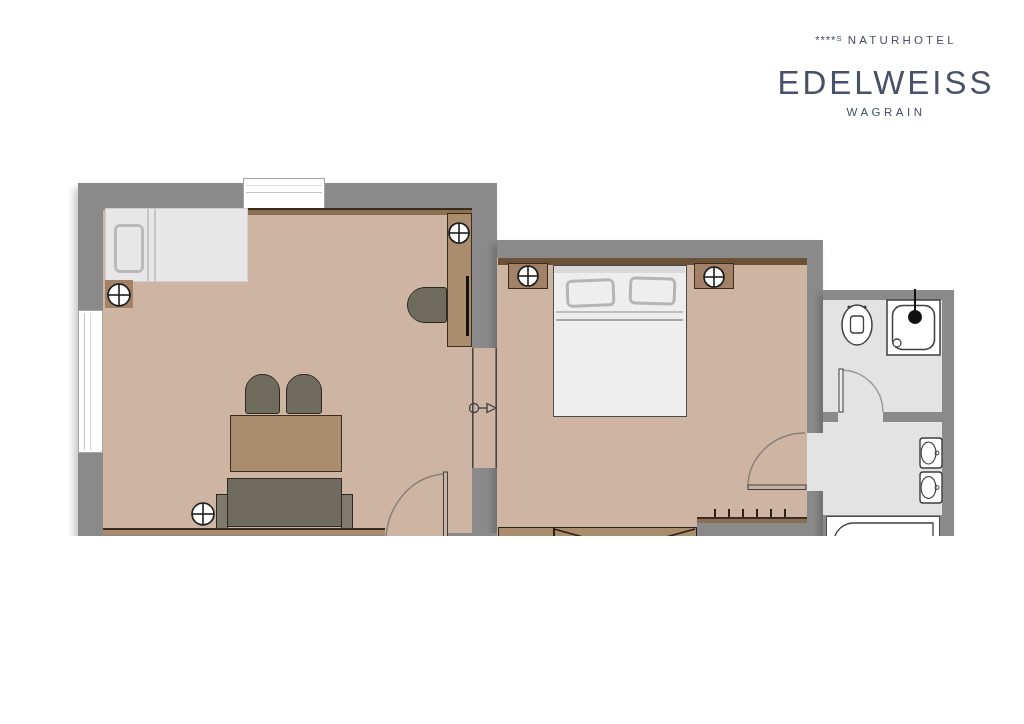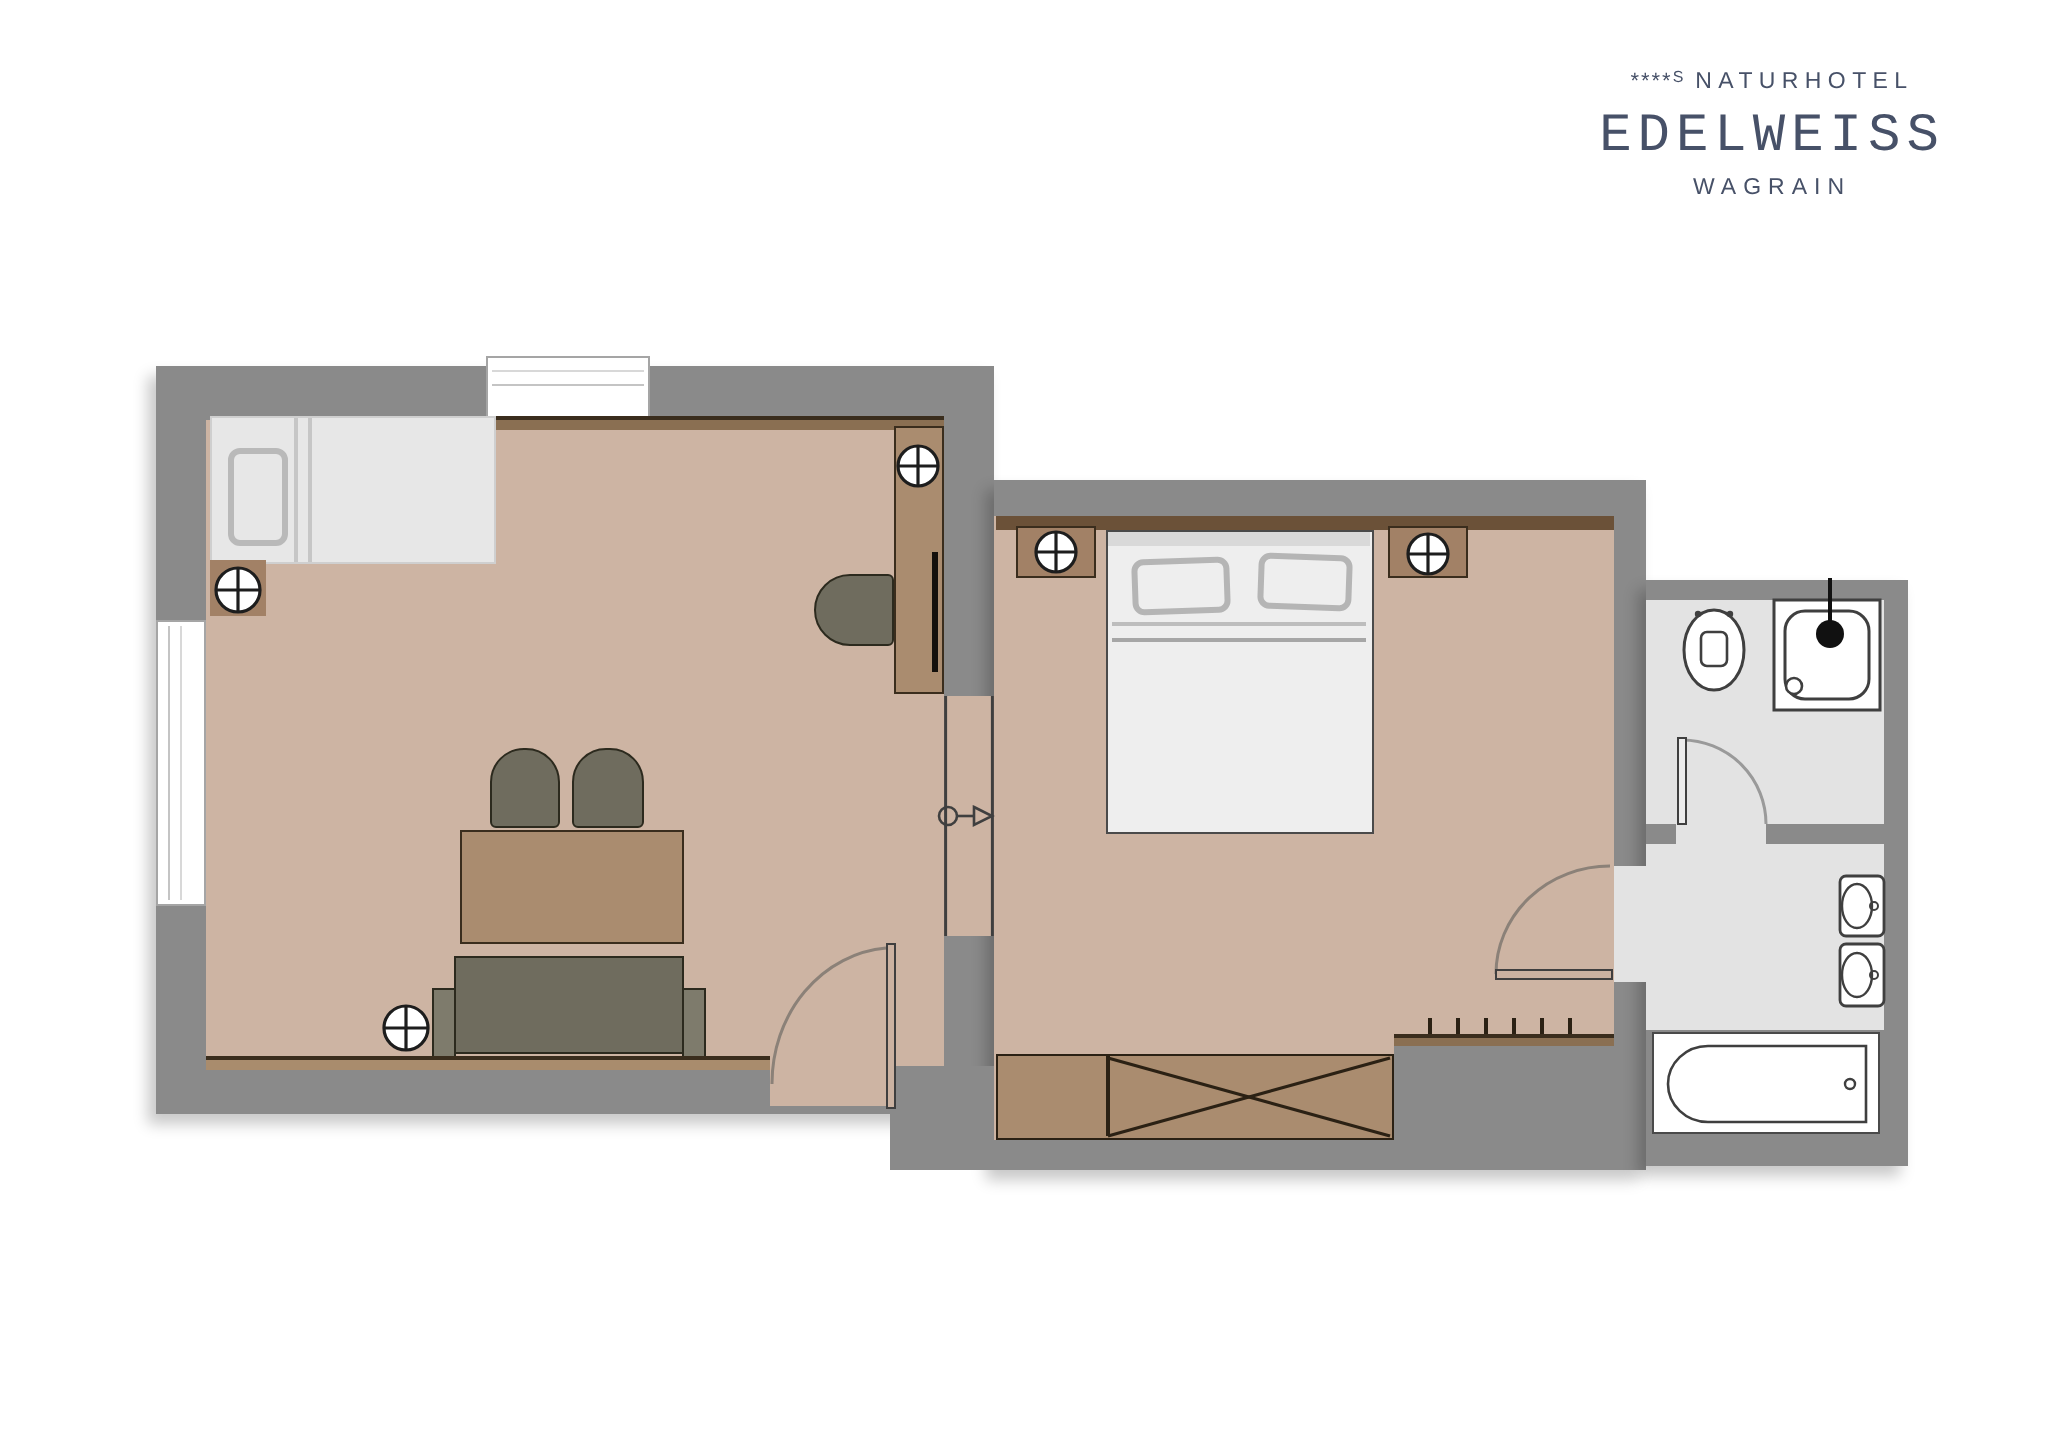--- a/index.html
+++ b/index.html
@@ -1,34 +1,34 @@
 <!DOCTYPE html>
 <html style="--wall: #8a8a8a; --floor_wood: #cdb4a3; --floor_bath: #e3e3e3; --wood: #aa8c6f; --wood_dark: #a28166; --dark_furn: #6f6c5e; --dark_furn_light: #7e7b6c; --trim: #3a2d1d; --bed_light: #e7e7e7; --outline: #3f3f3f; --swing: #8b8178; --shelf: #8a6f52; --logo_color: #475168;"><head>
 <meta charset="utf-8">
 <style>
   html,body{margin:0;padding:0;background:#fff;}
-  .canvas{position:relative;width:1024px;height:724px;background:#fff;overflow:hidden;
+  .canvas{position:relative;width:1024px;height:536px;background:#fff;overflow:hidden;
           font-family:"Liberation Sans",sans-serif;}
   .abs{position:absolute;}
   .wall{background:var(--wall);}
   .tan{background:var(--floor_wood);}
   .bath{background:var(--floor_bath);}
   .shadowed{box-shadow:-4px 5px 7px rgba(0,0,0,0.22);}
   .window{background:#fff;border:1px solid #a5a5a5;box-sizing:border-box;}
   .wood{background:var(--wood);border:1px solid var(--trim);box-sizing:border-box;}
   .darkfurn{background:var(--dark_furn);border:1.5px solid #2c2a1e;box-sizing:border-box;}
   svg{position:absolute;left:0;top:0;pointer-events:none;}
 
   
   .logo{position:absolute;left:772px;top:34px;width:228px;text-align:center;color:var(--logo_color);}
   .logo-top{font-size:11.5px;letter-spacing:3.2px;white-space:nowrap;}
   .logo-top .stars{letter-spacing:1px;font-size:11px;}
   .logo-top .sup{font-size:8px;vertical-align:3px;letter-spacing:1px;margin-right:5px;}
-  .logo-name{font-family:Liberation Mono, monospace;font-size:27px;letter-spacing:3px;
-             margin-top:7px;font-weight:400;white-space:nowrap;}
+  .logo-name{font-family:Liberation Sans, sans-serif;font-size:33px;letter-spacing:3px;
+             margin-top:18px;font-weight:400;white-space:nowrap;}
   .logo-city{font-size:11.5px;letter-spacing:3.5px;margin-top:4px;}
 
   
   .daybed{background:var(--bed_light);border:1px solid #cfcfcf;box-sizing:border-box;}
   .pillow{border:3px solid #b9b9b9;border-radius:6px;background:transparent;box-sizing:border-box;}
   .bedfold{background:#bdbdbd;}
 </style>
 </head>
 <body>
 

